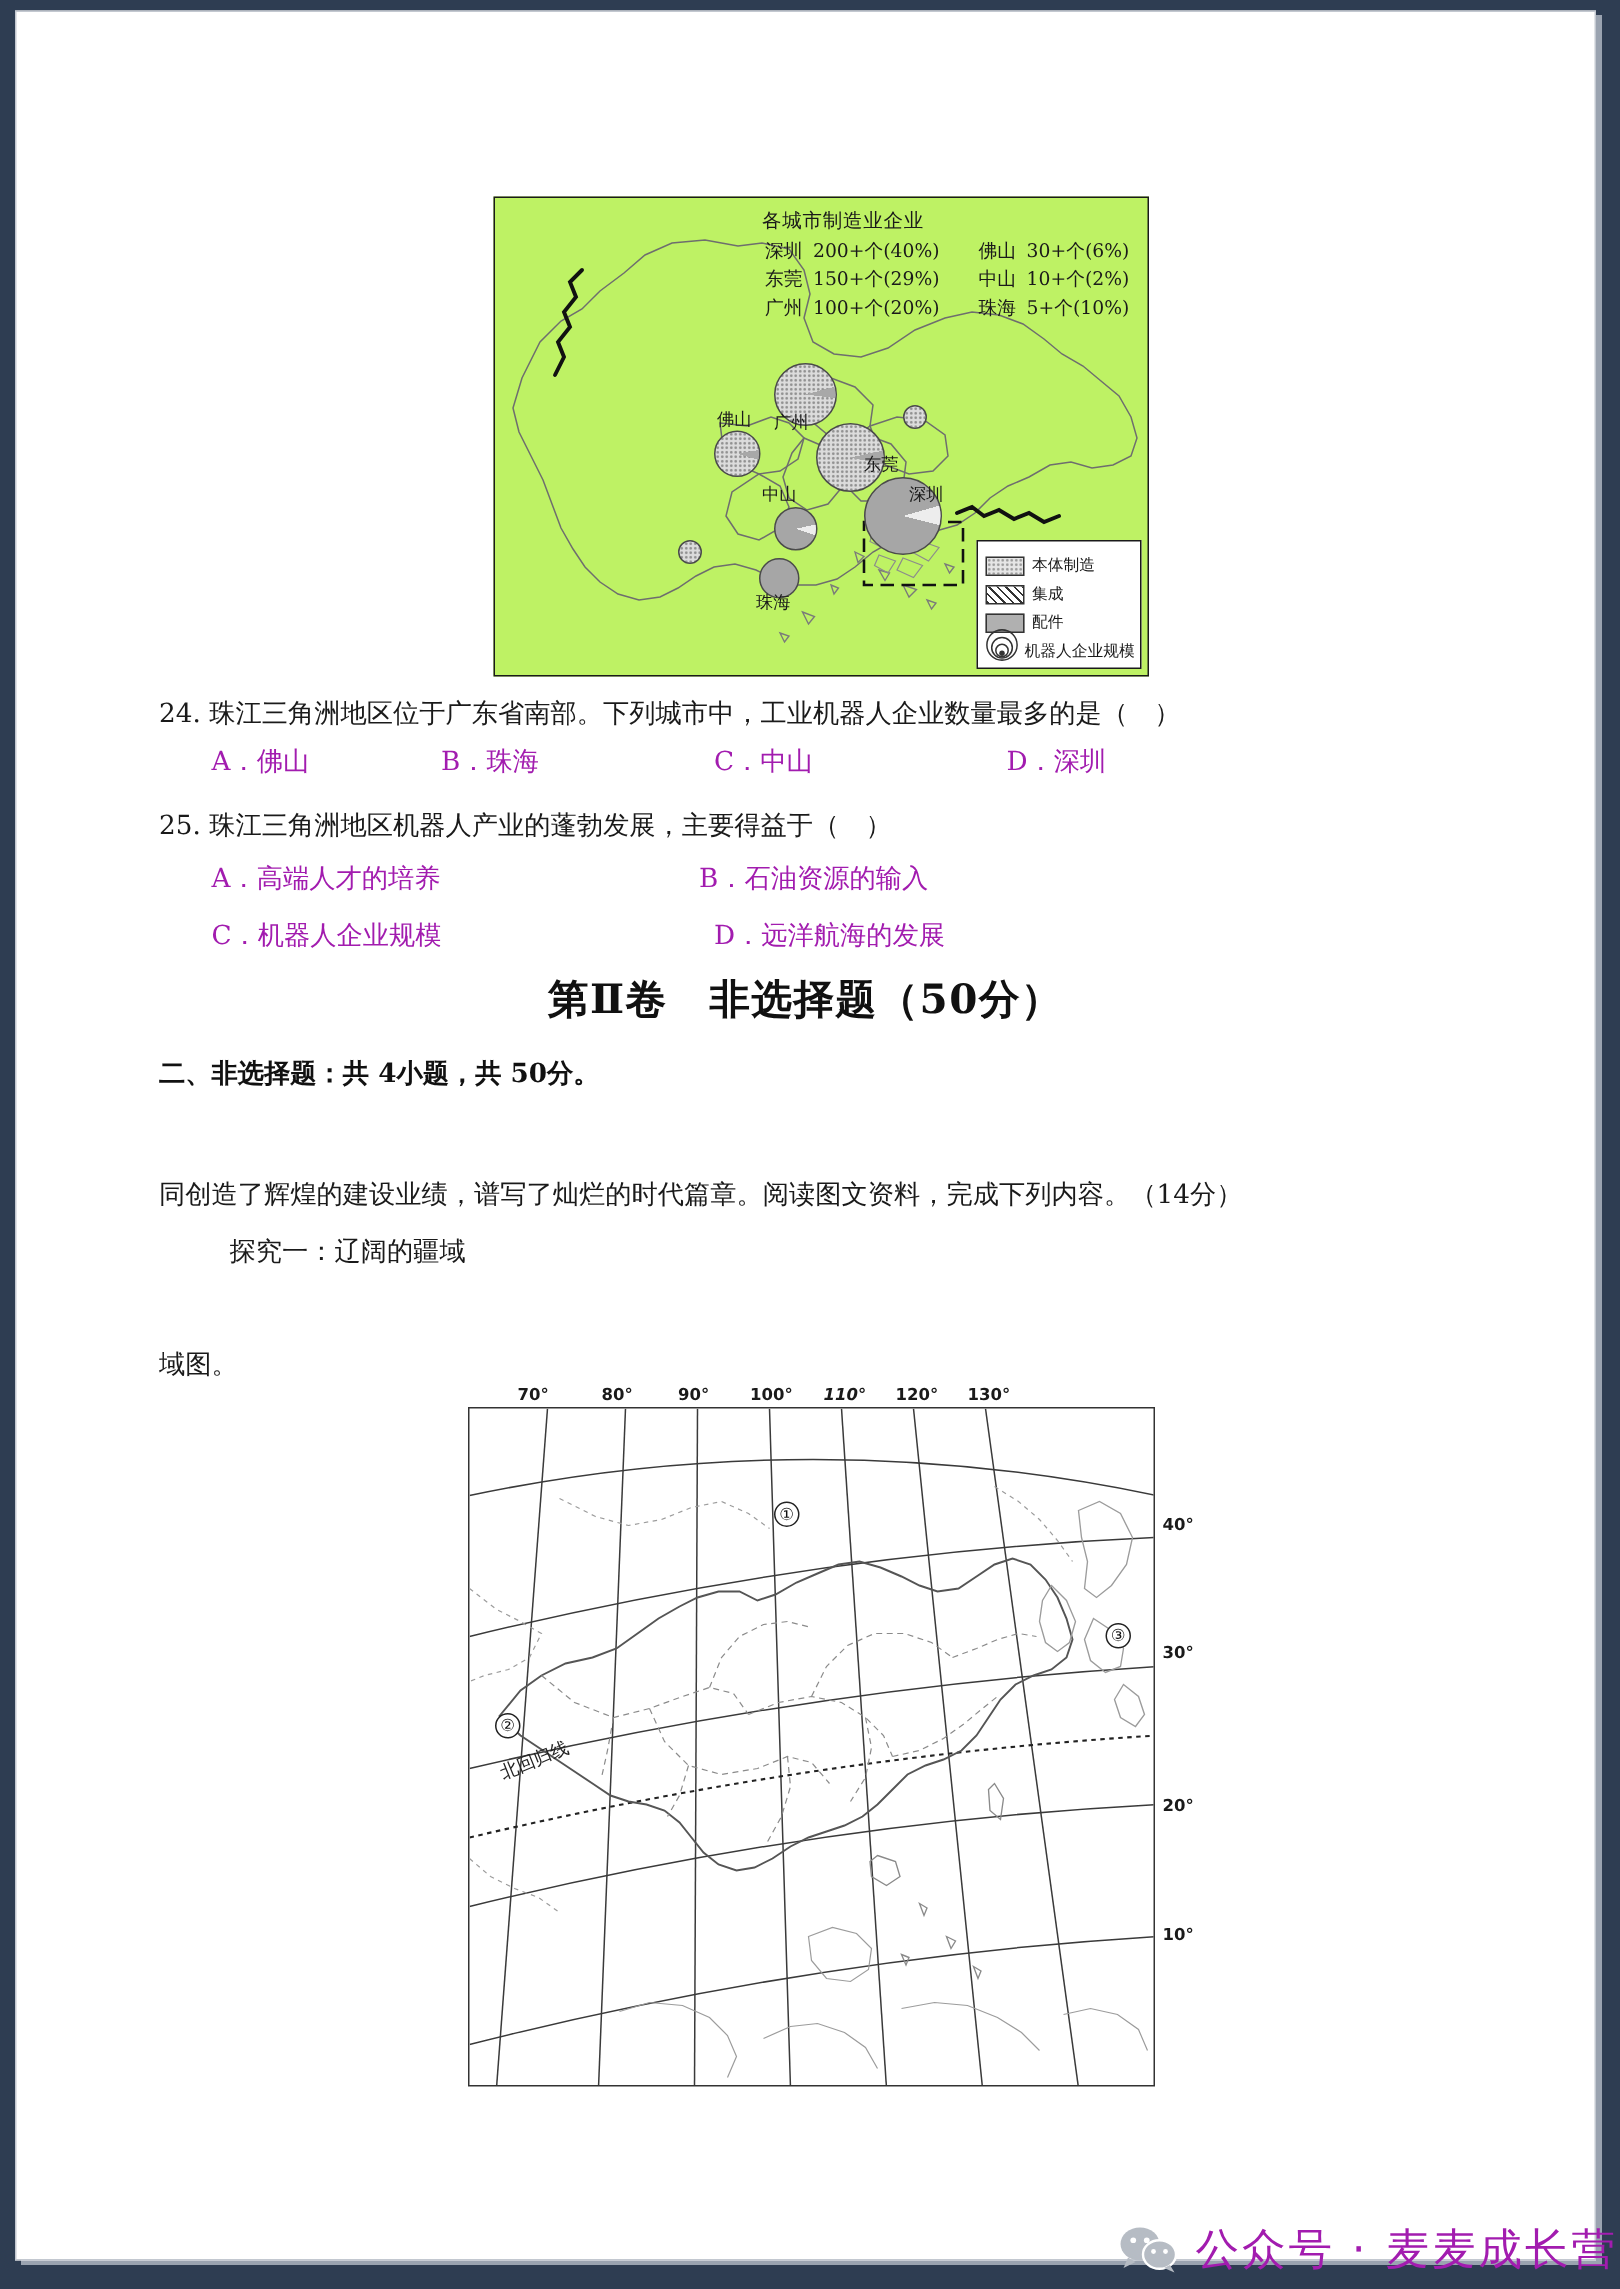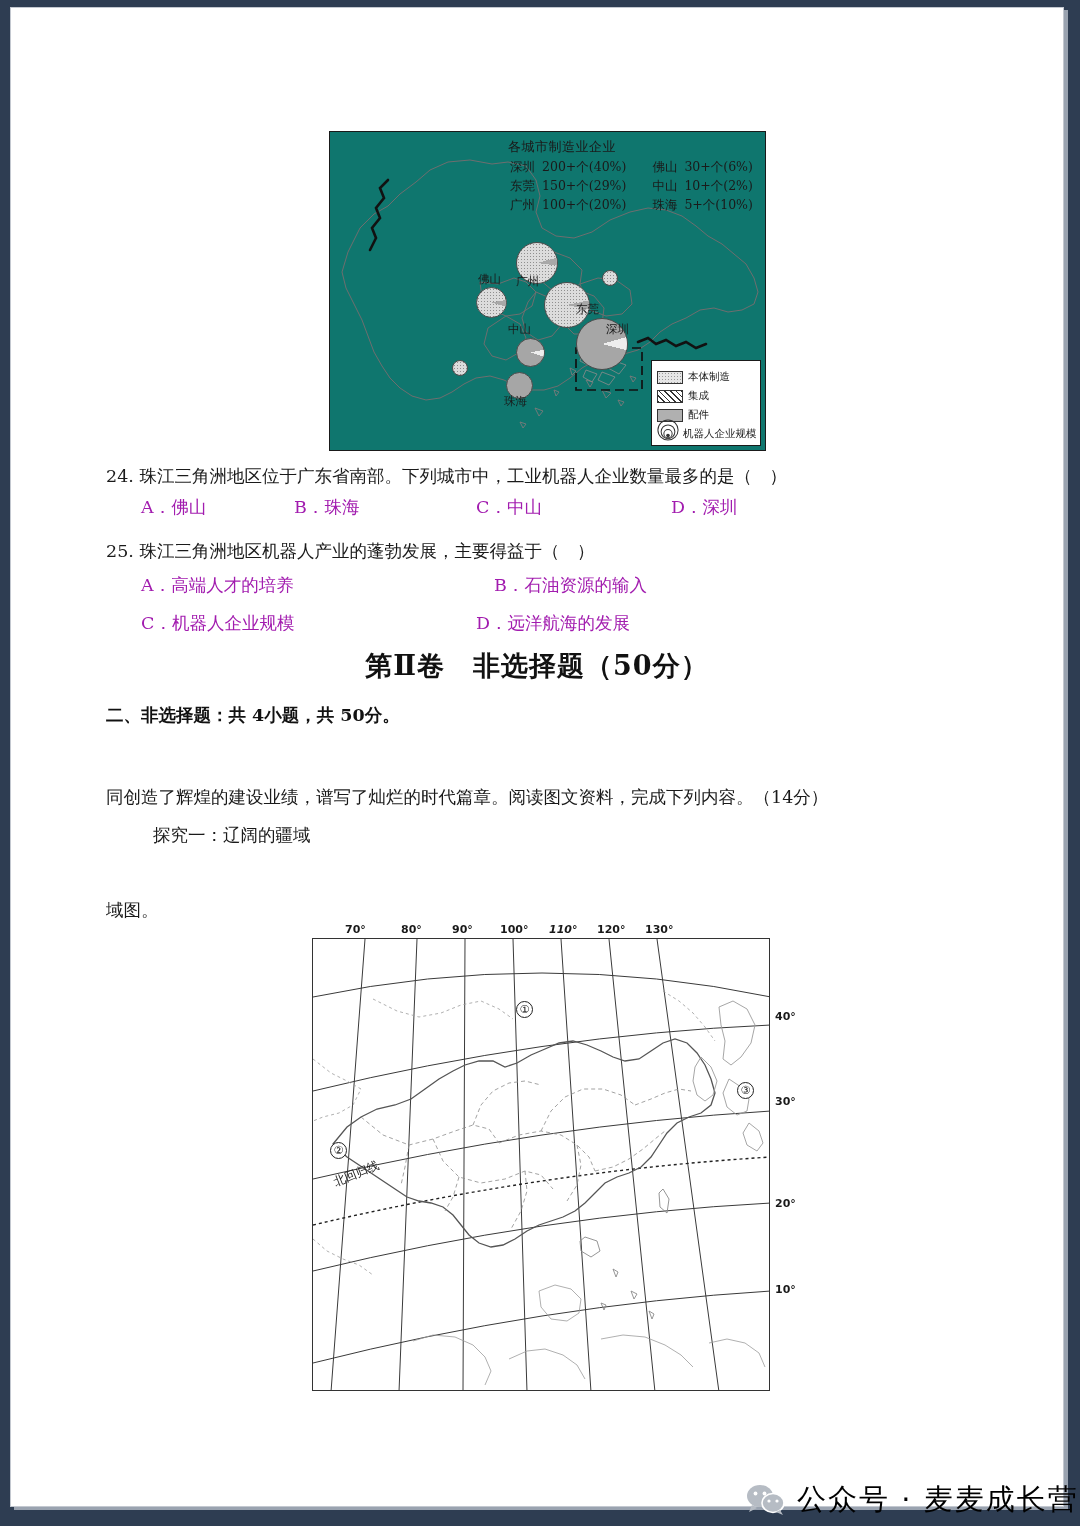--- a/index.html
+++ b/index.html
@@ -20,21 +20,21 @@
     background:#9aa3b0;
   }
   .page{
     position:absolute; left:10px; top:7px; width:1054px; height:1500px;
     background:#ffffff; border:1px solid #c3c8d0;
   }
 
   
   .map1{
     position:absolute; left:318px; top:123px; width:437px; height:320px;
-    border:1.5px solid #1a1a1a; background:#0f766e; overflow:hidden;
+    border:1.5px solid #1a1a1a; background:#bef264; overflow:hidden;
   }
   .map1-title{
     position:absolute; left:178px; top:6px; font-size:13px; color:#1a1a1a;
     font-family:"DejaVu Serif",serif; letter-spacing:.5px;
   }
   .m1-tbl{
     position:absolute; left:178px; top:24px; font-size:12.5px; color:#1a1a1a;
     font-family:"DejaVu Serif",serif; line-height:17px; white-space:nowrap;
   }
   .m1-tbl td{ padding:0 0 0 0; font-size:12.5px; }
@@ -108,21 +108,21 @@
     color:#111; background:#fff; font-family:"DejaVu Sans",sans-serif;
   }
   .tropic-lbl{
     position:absolute; font-size:12px; color:#222; font-family:"DejaVu Serif",serif;
     transform:rotate(-22deg); transform-origin:left top; white-space:nowrap;
   }
 
   
   .wm{
     position:absolute; left:735px; top:1472px; display:flex; align-items:center;
-    color:#000000; font-size:29px; font-family:"DejaVu Sans",sans-serif;
+    color:#a21caf; font-size:29px; font-family:"DejaVu Sans",sans-serif;
     white-space:nowrap; letter-spacing:2px;
   }
   .wm-icon{ margin-right:11px; display:inline-flex; }
 </style>
 </head>
 <body>
 
 <div class="outer-frame">
   <div class="page-shadow"></div>
   <div class="page">
@@ -273,21 +273,21 @@
       <span class="opt" style="left:335px;"><span>C．</span><span>中山</span></span>
       <span class="opt" style="left:530px;"><span>D．</span><span>深圳</span></span>
     </div>
 
     <div class="q" style="left:95px;top:525px;">
       <span>25.</span>
       <span class="q-body">珠江三角洲地区机器人产业的蓬勃发展，主要得益于（　）</span>
     </div>
     <div class="opt-row" style="left:130px;top:565px;width:760px;height:30px;">
       <span class="opt" style="left:0;"><span>A．</span><span>高端人才的培养</span></span>
-      <span class="opt" style="left:353px;text-align:center;"><span>B．</span><span>石油资源的输入</span></span>
+      <span class="opt" style="left:325px;text-align:center;"><span>B．</span><span>石油资源的输入</span></span>
     </div>
     <div class="opt-row" style="left:130px;top:603px;width:760px;height:30px;">
       <span class="opt" style="left:0;"><span>C．</span><span>机器人企业规模</span></span>
       <span class="opt" style="left:335px;"><span>D．</span><span>远洋航海的发展</span></span>
     </div>
 
     <div class="sec-title">第Ⅱ卷　非选择题（50分）</div>
     <div class="sec-sub">二、非选择题：共 4小题，共 50分。</div>
 
     <div class="para" style="left:95px;top:772px;width:900px;">同创造了辉煌的建设业绩，谱写了灿烂的时代篇章。阅读图文资料，完成下列内容。（14分）</div>

